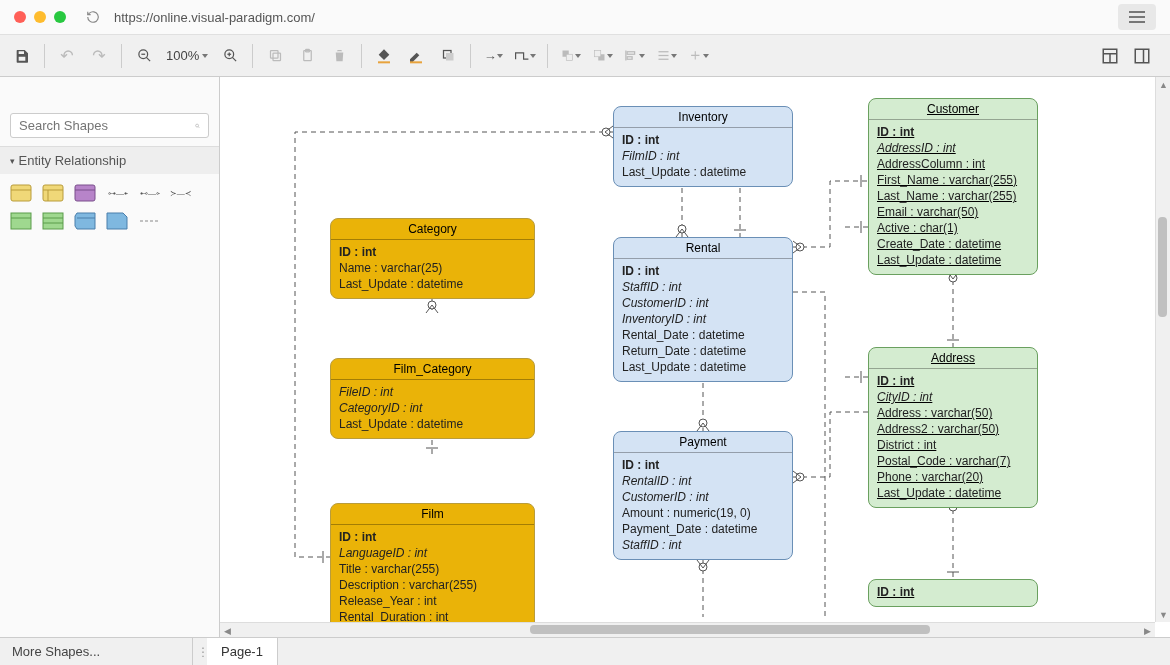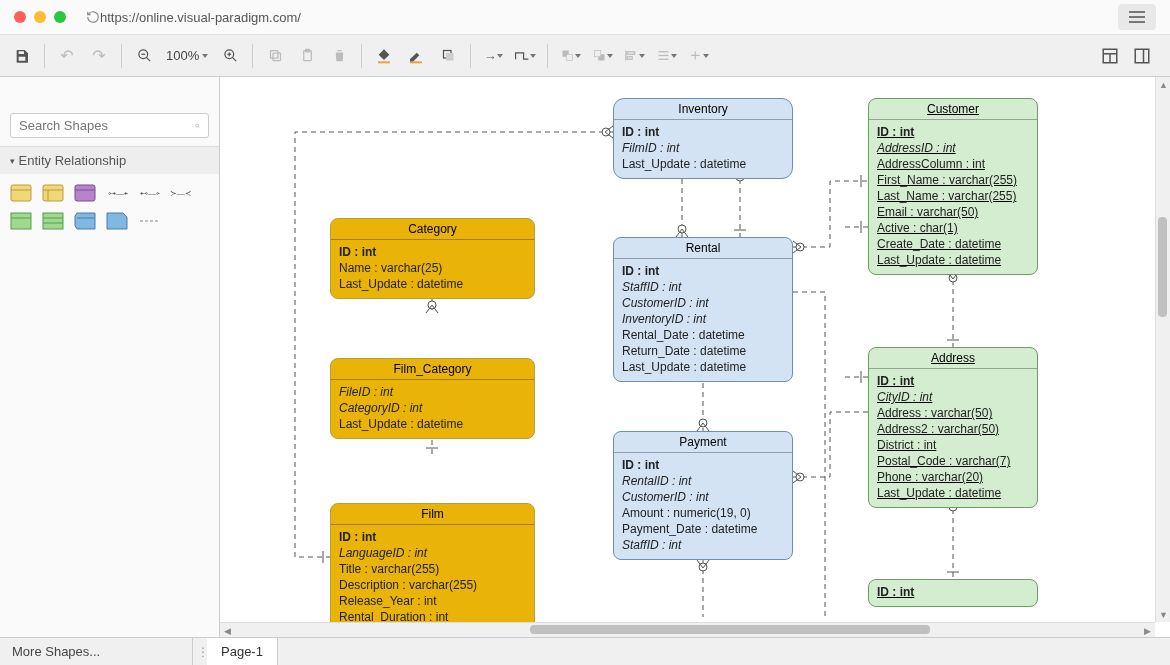--- a/index.html
+++ b/index.html
@@ -4,21 +4,21 @@
 <style>
 * { box-sizing: border-box; margin: 0; padding: 0; font-family: Arial, Helvetica, sans-serif; }
 body { width: 1170px; height: 665px; background: #f5f5f5; overflow: hidden; position: relative; }
 
 .window-chrome { height: 35px; background: #fafafa; border-bottom: 1px solid #e0e0e0; display: flex; align-items: center; padding: 0 14px; }
 .mac-dots { display: flex; gap: 8px; }
 .dot { width: 12px; height: 12px; border-radius: 50%; }
 .dot.red { background: #ff5f57; }
 .dot.yellow { background: #febc2e; }
 .dot.green { background: #28c840; }
-.url-bar { margin-left: 20px; flex: 1; display: flex; align-items: center; gap: 0; }
+.url-bar { margin-left: 20px; flex: 1; display: flex; align-items: center; gap: 14px; }
 .refresh-icon { width: 14px; height: 14px; color: #888; }
 .url-text { font-size: 13px; color: #555; }
 .menu-ham { margin-left: auto; background: #e8e8e8; width: 38px; height: 26px; border-radius: 4px; display: flex; align-items: center; justify-content: center; }
 .ham-lines { display: flex; flex-direction: column; gap: 3px; }
 .ham-lines span { width: 16px; height: 2px; background: #777; }
 
 .toolbar { height: 42px; background: #f0f0f0; border-bottom: 1px solid #ccc; display: flex; align-items: center; padding: 0 8px; gap: 4px; }
 .tb-btn { width: 28px; height: 28px; display: flex; align-items: center; justify-content: center; color: #555; cursor: pointer; border-radius: 3px; user-select:none;}
 .tb-btn.disabled { color: #bbb; }
 .tb-sep { width: 1px; height: 24px; background: #ccc; margin: 0 4px; }
@@ -369,21 +369,21 @@
             <div class="entity-row pk">ID : int</div>
             <div class="entity-row fk">LanguageID : int</div>
             <div class="entity-row">Title : varchar(255)</div>
             <div class="entity-row">Description : varchar(255)</div>
             <div class="entity-row">Release_Year : int</div>
             <div class="entity-row">Rental_Duration : int</div>
             <div class="entity-row">Rental_Rate : numeric(19, 0)</div>
             <div class="entity-row">Length : int</div>
           </div>
         </div>
-        <div class="entity blue" style="left: 393px; top: 21px; width: 180px; border-radius: 11px;">
+        <div class="entity blue" style="left: 393px; top: 29px; width: 180px;">
           <div class="entity-title">Inventory</div>
           <div class="entity-body">
             <div class="entity-row pk">ID : int</div>
             <div class="entity-row fk">FilmID : int</div>
             <div class="entity-row">Last_Update : datetime</div>
           </div>
         </div>
         <div class="entity blue" style="left: 393px; top: 160px; width: 180px;">
           <div class="entity-title">Rental</div>
           <div class="entity-body">

